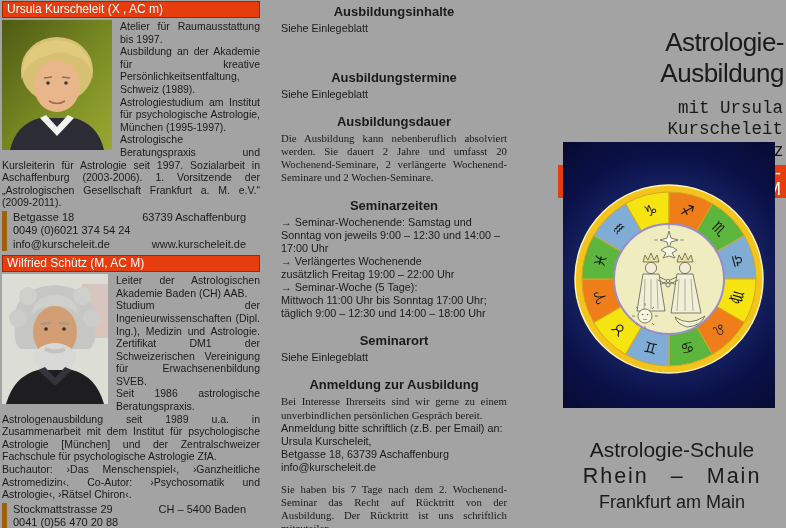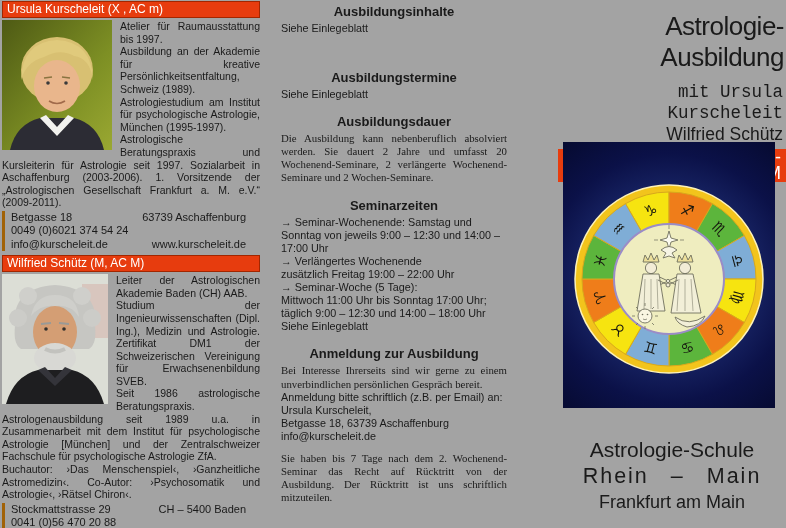--- a/index.html
+++ b/index.html
@@ -7,34 +7,34 @@
         font-family:"Liberation Sans","DejaVu Sans",sans-serif;color:#1a1a1a;}
   
   .col-left{position:absolute;left:2px;top:1px;width:258px;}
   .profile-header{background:#e73c0e;border:1px solid #a22600;color:#fff;
       font-size:12px;line-height:13px;padding:1px 4px;margin-bottom:2px;}
   .profile-body{font-size:10.5px;line-height:12.6px;text-align:justify;}
   .profile-body p{margin:0;}
   .photo{float:left;width:110px;height:130px;margin:0 8px 2px 0;}
   .photo svg{display:block;}
   .photo-wilfried{width:106px;height:130px;}
-  .contact{clear:both;border-left:3px solid #a16207;padding-left:6px;margin-top:2px;
+  .contact{clear:both;border-left:5px solid #a16207;padding-left:6px;margin-top:2px;
       font-size:11px;line-height:13.4px;}
   .contact-row{display:flex;justify-content:space-between;padding-right:14px;}
   .profile+.profile{margin-top:4px;}
   
   .col-mid{position:absolute;left:281px;top:2px;width:226px;}
   .m-title{font-size:13px;font-weight:bold;margin:13px 0 3px 0;text-align:center;}
   .m-title.first{margin-top:2px;}
   .m-body{font-size:10.8px;line-height:13.1px;}
   .m-body.just{text-align:justify;font-family:Liberation Serif, serif;}
   .m-gap{height:22px;}
   .m-para2{margin-top:9px;}
   
-  .col-right{position:absolute;left:558px;top:0;width:228px;}
+  .col-right{position:absolute;left:558px;top:16px;width:228px;}
   .r-title{font-size:26px;line-height:31px;letter-spacing:-0.5px;text-align:right;
       padding:11px 2px 0 0;}
   .r-sub{font-size:17.5px;line-height:21px;text-align:right;padding-right:3px;}
   .r-sub.firstsub{margin-top:9px;font-family:Liberation Mono, monospace;}
   .r-banner{margin-top:4px;background:#e73c0e;color:#fff;font-size:18px;line-height:16px;
       text-align:right;padding:0 5px 1px 0;}
   .zodiac-box{position:absolute;left:563px;top:142px;width:212px;height:266px;
       background:radial-gradient(circle at 50% 51%, #31479a 0%, #1d2c70 38%, #0b1148 72%, #060a30 100%);}
   .zodiac-box svg{position:absolute;left:10px;top:41px;}
   .r-footer{position:absolute;left:558px;top:437px;width:228px;text-align:center;}
@@ -152,20 +152,21 @@
     <div class="m-title">Seminarzeiten</div>
     <div class="m-body">
       <div>→ Seminar-Wochenende: Samstag und Sonntag von jeweils 9:00 – 12:30 und 14:00 – 17:00 Uhr</div>
       <div>→ Verlängertes Wochenende</div>
       <div>zusätzlich Freitag 19:00 – 22:00 Uhr</div>
       <div>→ Seminar-Woche (5 Tage):</div>
       <div>Mittwoch 11:00 Uhr bis Sonntag 17:00 Uhr;</div>
       <div>täglich 9:00 – 12:30 und 14:00 – 18:00 Uhr</div>
     </div>
 
+    <div class="m-title">Seminarort</div>
     <div class="m-body">Siehe Einlegeblatt</div>
 
     <div class="m-title">Anmeldung zur Ausbildung</div>
     <div class="m-body just">Bei Interesse Ihrerseits sind wir gerne zu einem unverbindlichen persönlichen Gespräch bereit.</div>
     <div class="m-body">
       <div>Anmeldung bitte schriftlich (z.B. per Email) an:</div>
       <div>Ursula Kurscheleit,</div>
       <div>Betgasse 18, 63739  Aschaffenburg</div>
       <div>info@kurscheleit.de</div>
     </div>

